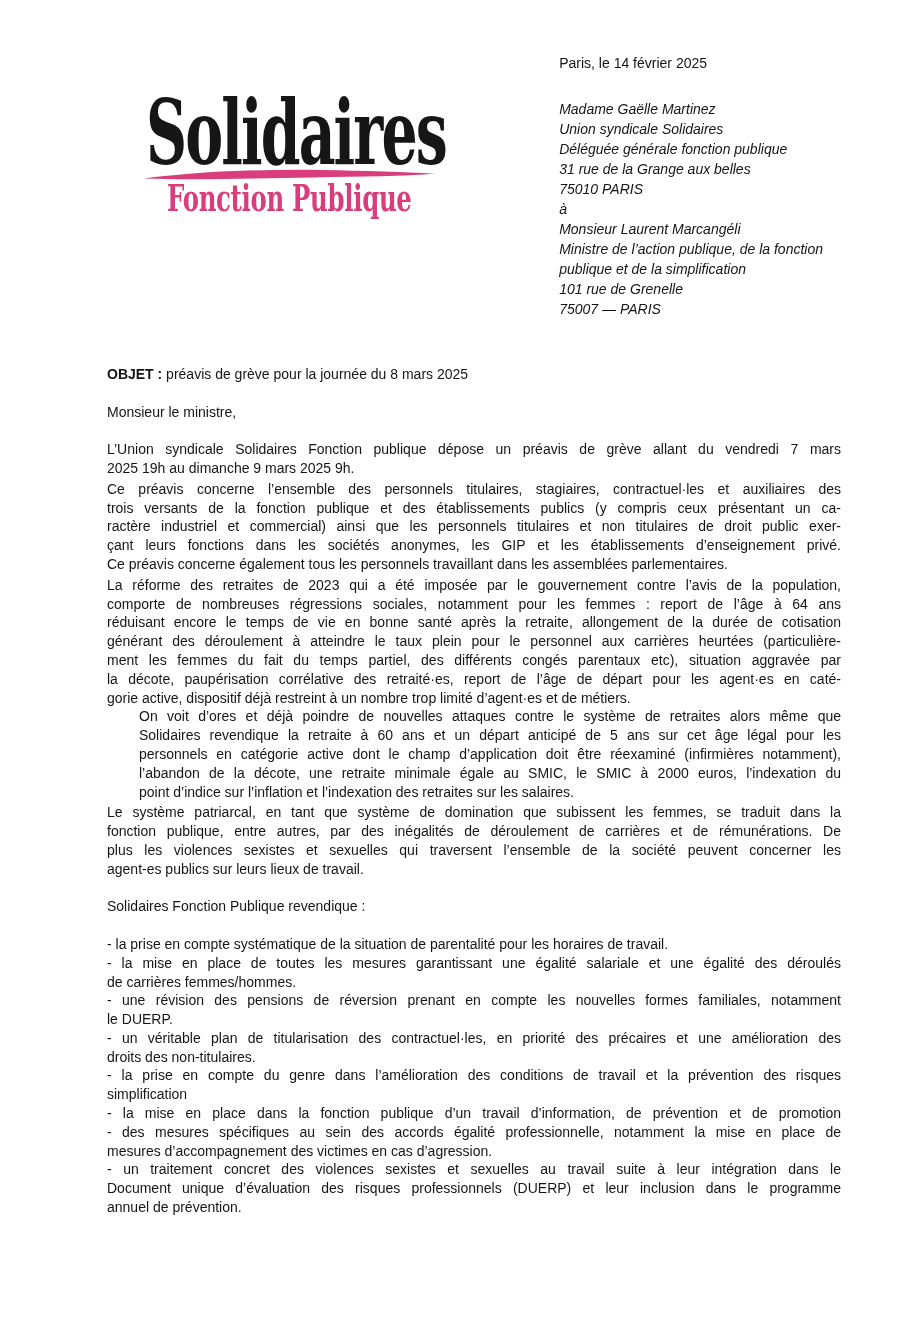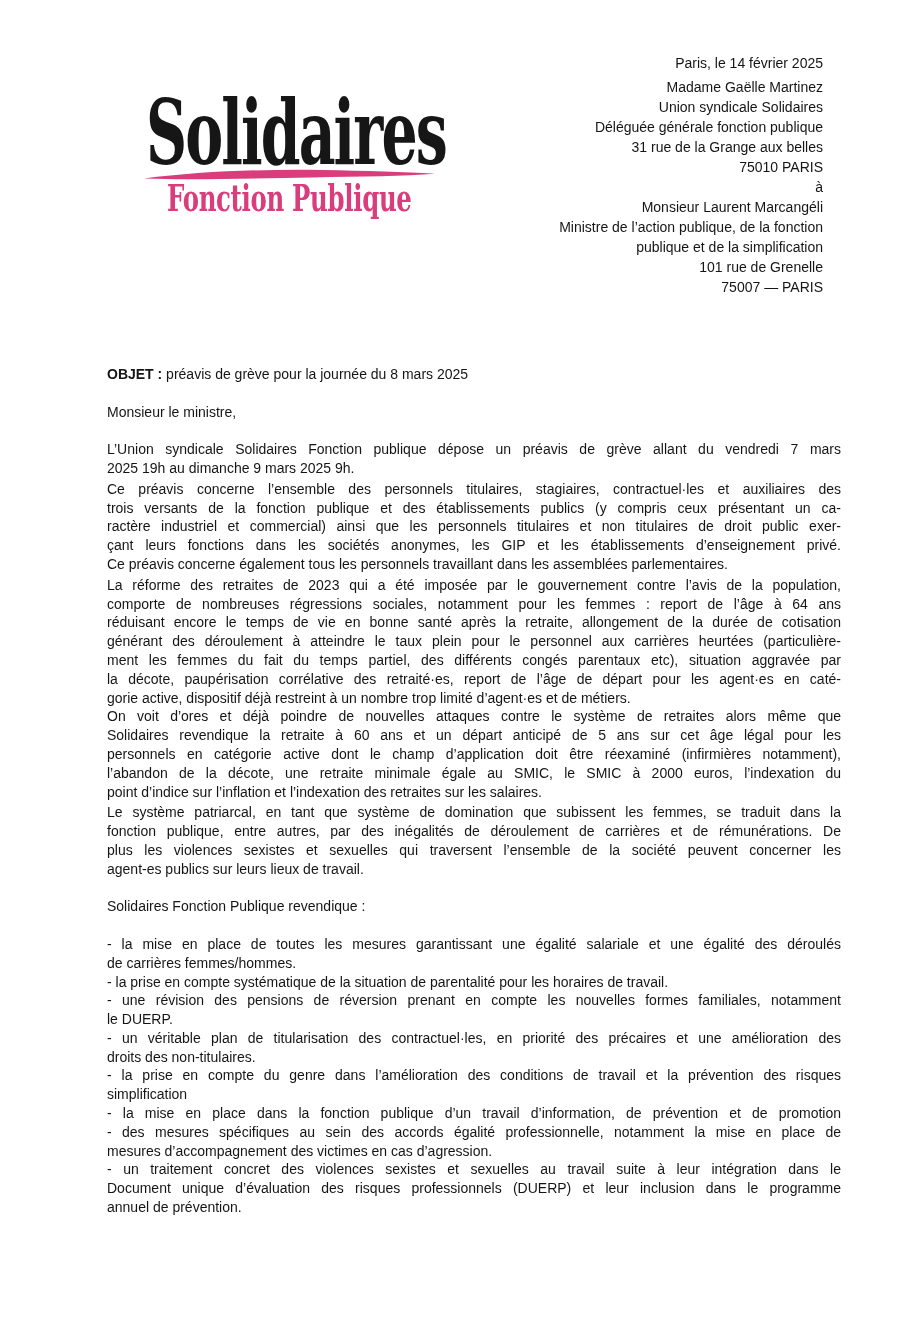--- a/index.html
+++ b/index.html
@@ -11,26 +11,25 @@
     font-family: "Liberation Sans", sans-serif;
     color: #151515;
     overflow: hidden;
   }
 
   
   .header-right {
     position: absolute;
     top: 53px;
     right: 91px;
-    text-align: right;
     font-size: 14px;
     line-height: 20px;
     white-space: nowrap;
   }
-  .recipient { margin-top: 4px; }
+  .recipient { margin-top: 26px; font-style: italic; }
 
   
   .logo-solidaires {
     position: absolute;
     left: 146px;
     top: 88px;
     font-family: "DejaVu Serif", serif;
     font-weight: bold;
     font-size: 89px;
     line-height: 89px;
@@ -64,21 +63,21 @@
   .letter-body {
     position: absolute;
     left: 107px;
     top: 365px;
     width: 734px;
     font-size: 14px;
     line-height: 18.8px;
   }
   .letter-body > * + * { margin-top: 18.8px; }
   #paragraphs > .block + .block { margin-top: 2px; }
-  #paragraphs > .block.joined { margin-top: 0; }
+  #paragraphs > .block.joined { margin-top: 0; margin-left: 32px; }
   #demands > .demand + .demand { margin-top: 0; }
   .line.just { text-align: justify; text-align-last: justify; }
   .subject-label { font-weight: bold; }
 </style>
 </head>
 <body>
 
 <div class="page">
 
   <div class="header-right">
@@ -140,25 +139,25 @@
         <div class="block">
           <div class="line just">Le système patriarcal, en tant que système de domination que subissent les femmes, se traduit dans la</div>
           <div class="line just">fonction publique, entre autres, par des inégalités de déroulement de carrières et de rémunérations. De</div>
           <div class="line just">plus les violences sexistes et sexuelles qui traversent l’ensemble de la société peuvent concerner les</div>
           <div class="line">agent-es publics sur leurs lieux de travail.</div>
         </div>
       </div>
     <div>Solidaires Fonction Publique revendique :</div>
     <div id="demands">
         <div class="demand">
+          <div class="line">- la prise en compte systématique de la situation de parentalité pour les horaires de travail.</div>
+        </div>
+        <div class="demand">
           <div class="line just">- la mise en place de toutes les mesures garantissant une égalité salariale et une égalité des déroulés</div>
           <div class="line">de carrières femmes/hommes.</div>
-        </div>
-        <div class="demand">
-          <div class="line">- la prise en compte systématique de la situation de parentalité pour les horaires de travail.</div>
         </div>
         <div class="demand">
           <div class="line just">- une révision des pensions de réversion prenant en compte les nouvelles formes familiales, notamment</div>
           <div class="line">le DUERP.</div>
         </div>
         <div class="demand">
           <div class="line just">- un véritable plan de titularisation des contractuel·les, en priorité des précaires et une amélioration des</div>
           <div class="line">droits des non-titulaires.</div>
         </div>
         <div class="demand">

